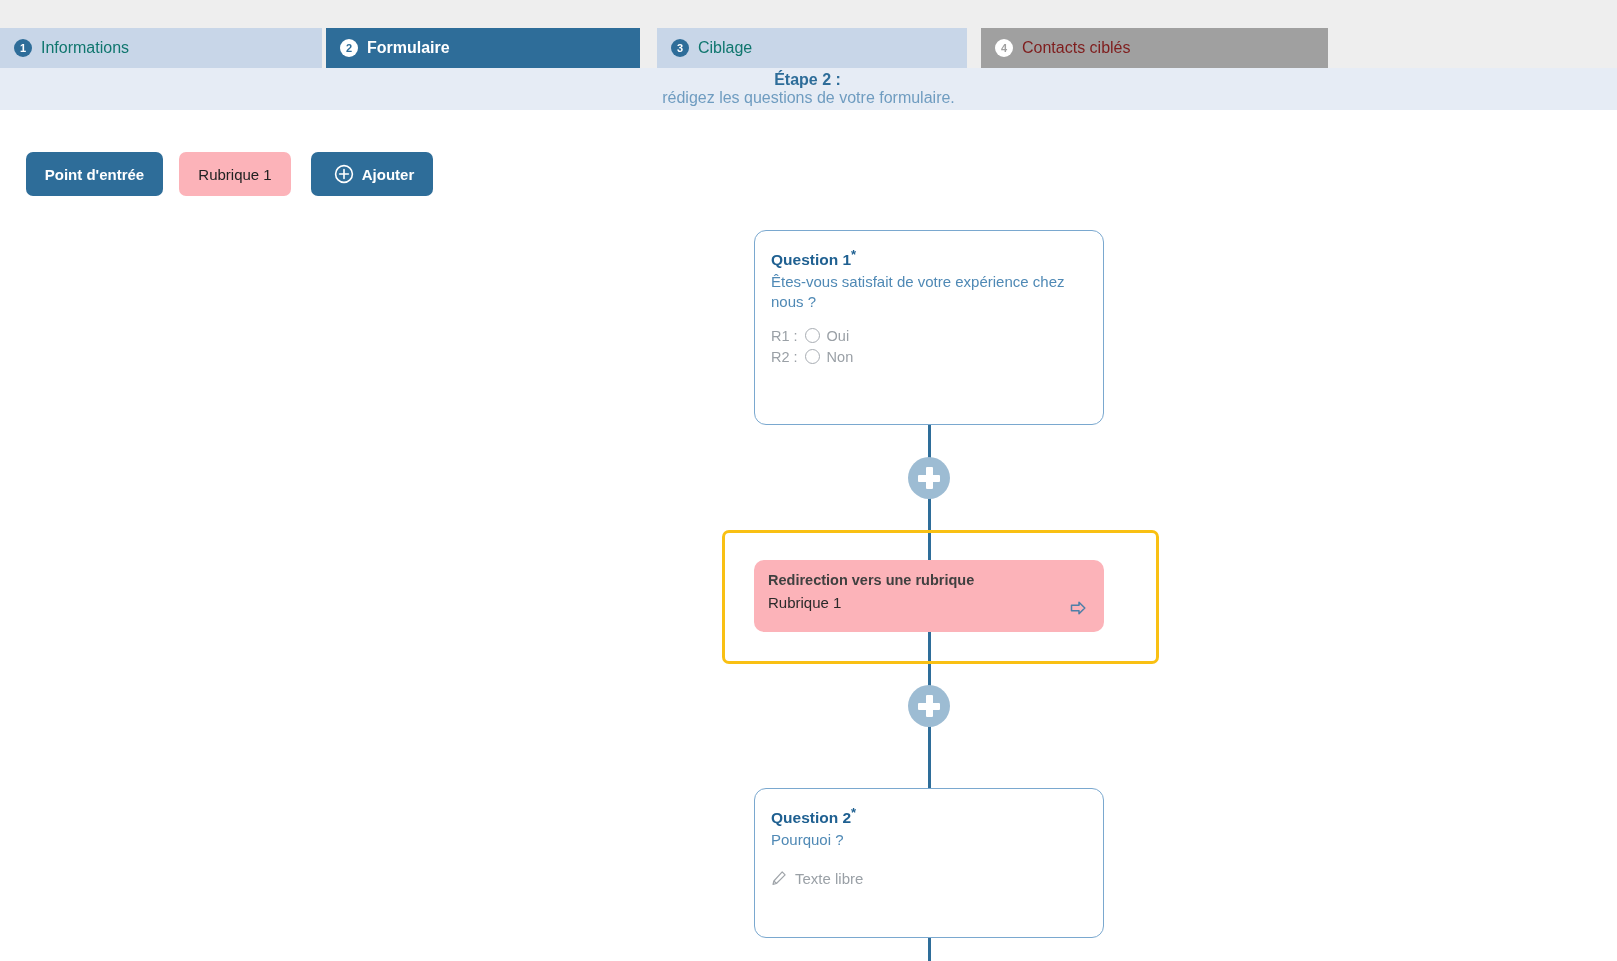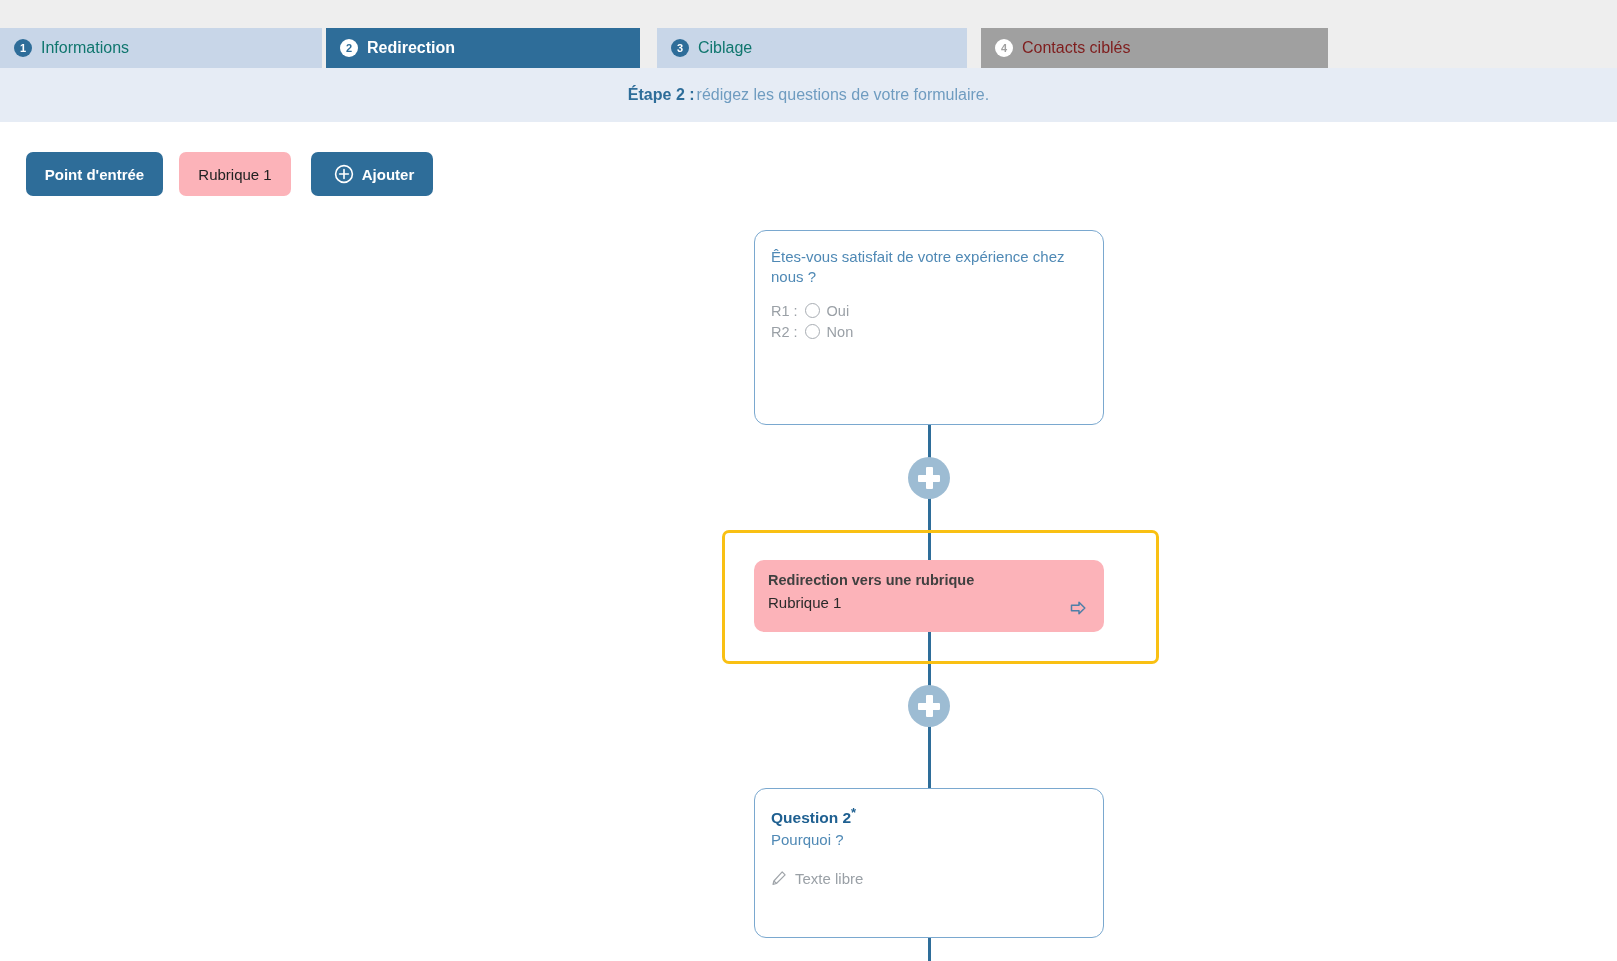--- a/index.html
+++ b/index.html
@@ -50,24 +50,24 @@
   .tab.disabled .num { background: #ffffff; color: #a0a0a0; }
   .tab.disabled .lbl { color: #7f1d1d; }
 
   #tab0 { left: 0px;    width: 322px; }
   #tab1 { left: 326px;  width: 314px; }
   #tab2 { left: 657px;  width: 310px; }
   #tab3 { left: 981px;  width: 347px; }
 
   
   .subbar {
-    position: absolute; left: 0; top: 68px; width: 1617px; height: 54px;
+    position: absolute; left: 0; top: 68px; width: 1617px; height: 42px;
     background: #e6ecf5;
     display: flex; align-items: center; justify-content: center;
-    font-size: 16px; color: #6f9cc0;
+    font-size: 16px; color: #6f9cc0; flex-direction: column;
   }
   .subbar b { color: #2e6d99; font-weight: bold; margin-right: 2px; }
 
   
   .toolbar {
     position: absolute; left: 0; top: 122px; width: 1617px; height: 108px;
     background: #ffffff;
   }
   .btn {
     position: absolute; top: 30px; height: 44px;
@@ -150,21 +150,21 @@
 
   <div class="top-strip"></div>
 
   <div class="tabbar">
     <div class="tab inactive" id="tab0">
       <span class="num">1</span>
       <span class="lbl">Informations</span>
     </div>
     <div class="tab active" id="tab1">
       <span class="num">2</span>
-      <span class="lbl">Redirection</span>
+      <span class="lbl">Formulaire</span>
     </div>
     <div class="tab inactive" id="tab2">
       <span class="num">3</span>
       <span class="lbl">Ciblage</span>
     </div>
     <div class="tab disabled" id="tab3">
       <span class="num">4</span>
       <span class="lbl">Contacts ciblés</span>
     </div>
   </div>
@@ -194,20 +194,23 @@
 
   <div class="canvas">
 
     <div class="connector" id="conn-1"></div>
     <div class="connector" id="conn-2"></div>
     <div class="connector" id="conn-3"></div>
     <div class="connector" id="conn-4"></div>
     <div class="connector" id="conn-5"></div>
 
     <div class="qcard" id="qcard-1">
+      <div class="q-title">
+        <span>Question 1</span><span class="star">*</span>
+      </div>
       <div class="q-text">Êtes-vous satisfait de votre expérience chez nous ?</div>
       <div class="q-answers">
         <div class="ans-row">
           <span>R1 :</span>
           <span class="radio"></span>
           <span>Oui</span>
         </div>
         <div class="ans-row">
           <span>R2 :</span>
           <span class="radio"></span>

